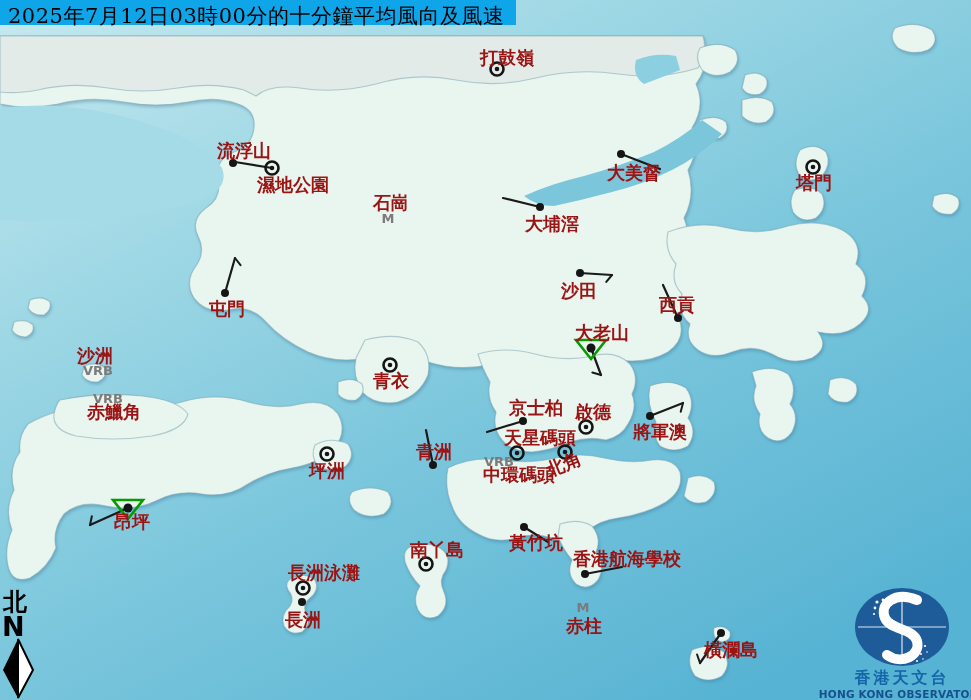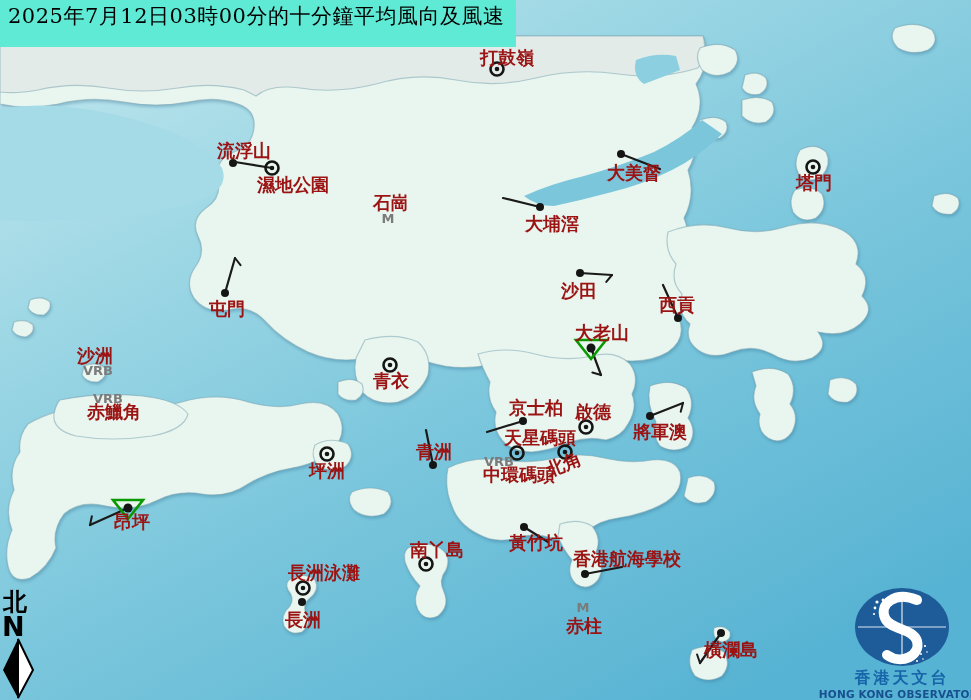--- a/index.html
+++ b/index.html
@@ -1,22 +1,22 @@
 <!DOCTYPE html>
 <html><head>
 <meta charset="utf-8">
 <style>
   html,body{margin:0;padding:0;background:#222;}
   .stage{position:relative;width:971px;height:700px;overflow:hidden;
          font-family:"DejaVu Sans",sans-serif;}
   .stage svg{position:absolute;left:0;top:0;}
   #land-group path{stroke:rgba(125,165,178,.55);stroke-width:1.2;}
   #land-group{filter:drop-shadow(1px 2px 1.5px rgba(50,110,145,.35));}
-  .title-bar{position:absolute;left:0;top:0;height:47px;line-height:33px;
-             background:#5eead4;padding:0 12px 0 8px;
+  .title-bar{position:absolute;left:0;top:0;height:25px;line-height:33px;
+             background:#0ea5e9;padding:0 12px 0 8px;
              font-family:"DejaVu Serif","Liberation Serif",serif;
              font-size:21px;color:#000;white-space:nowrap;letter-spacing:.5px;}
   text{font-family:"DejaVu Sans",sans-serif;}
   .st-label{font-size:18px;font-weight:bold;}
   .st-note{font-size:13px;font-weight:bold;}
   .logo-cn{font-size:16px;font-weight:bold;letter-spacing:3px;}
   .logo-en{font-size:10.5px;font-weight:bold;letter-spacing:.2px;}
   .compass-cn{font-size:24px;font-weight:bold;}
   .compass-n{font-size:27px;font-weight:bold;}
 </style>

